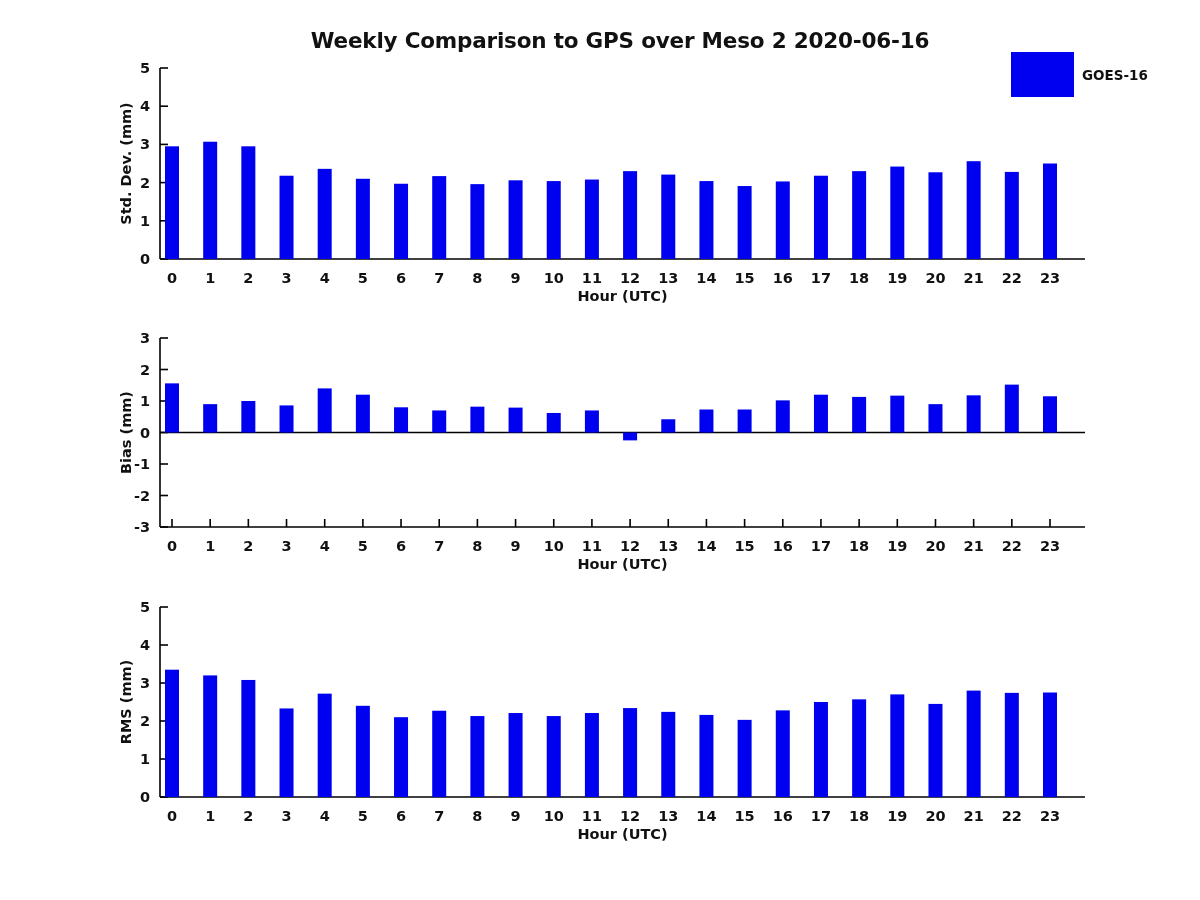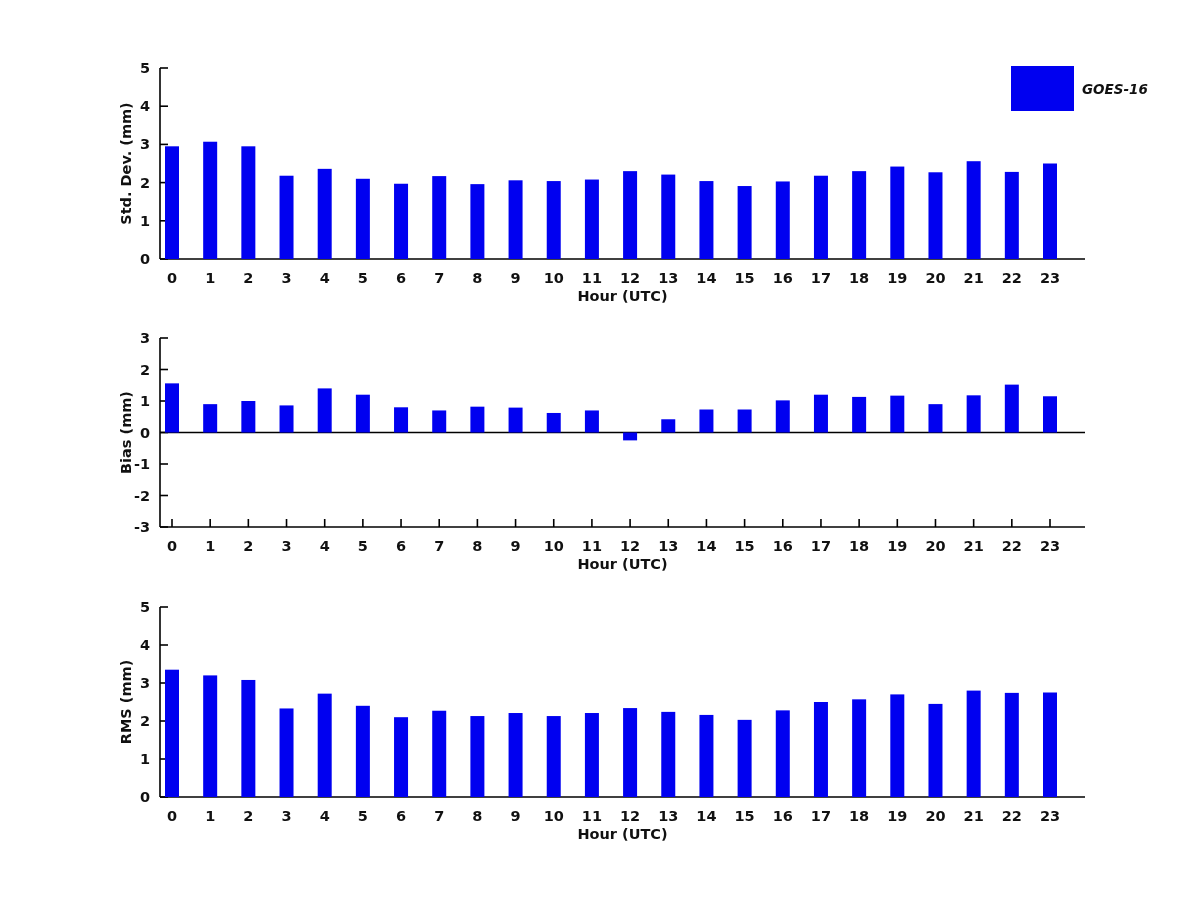--- a/index.html
+++ b/index.html
@@ -13,22 +13,22 @@
   .fig-title{
     position:absolute;
     left:620px;top:28px;
     transform:translateX(-50%);
     white-space:nowrap;
     font-size:21.5px;font-weight:bold;color:#111111;
     letter-spacing:-0.2px;
   }
   .legend{
     position:absolute;
-    left:1011px;top:66px;
-    display:flex;align-items:center;font-style:italic;
+    left:1011px;top:52px;
+    display:flex;align-items:center;
   }
   .legend-swatch{
     width:63px;height:45px;
     display:inline-block;
     flex:0 0 auto;
   }
   .legend-label{
     margin-left:8px;
     font-size:13.5px;font-weight:bold;color:#111111;
     white-space:nowrap;
@@ -38,20 +38,21 @@
     font-weight:bold;
     fill:#111111;
   }
   .tick-label{font-size:14.5px;}
   .axis-label{font-size:14.5px;}
 </style>
 </head>
 <body>
 
 <div class="figure">
+  <div class="fig-title">Weekly Comparison to GPS over Meso 2 2020-06-16</div>
 
   <div class="legend">
     <span class="legend-swatch" style="background: rgb(0, 0, 240);"></span>
     <span class="legend-label">GOES-16</span>
   </div>
 
   <svg id="charts" width="1200" height="900" viewBox="0 0 1200 900" style="position:absolute;left:0;top:0;">
       <line x1="160" y1="68" x2="160" y2="259" stroke="#000000" stroke-width="1.6"></line>
       <line x1="160" y1="259" x2="1085" y2="259" stroke="#000000" stroke-width="1.6"></line>
       <line x1="160" y1="259" x2="168" y2="259" stroke="#000000" stroke-width="1.6"></line>

